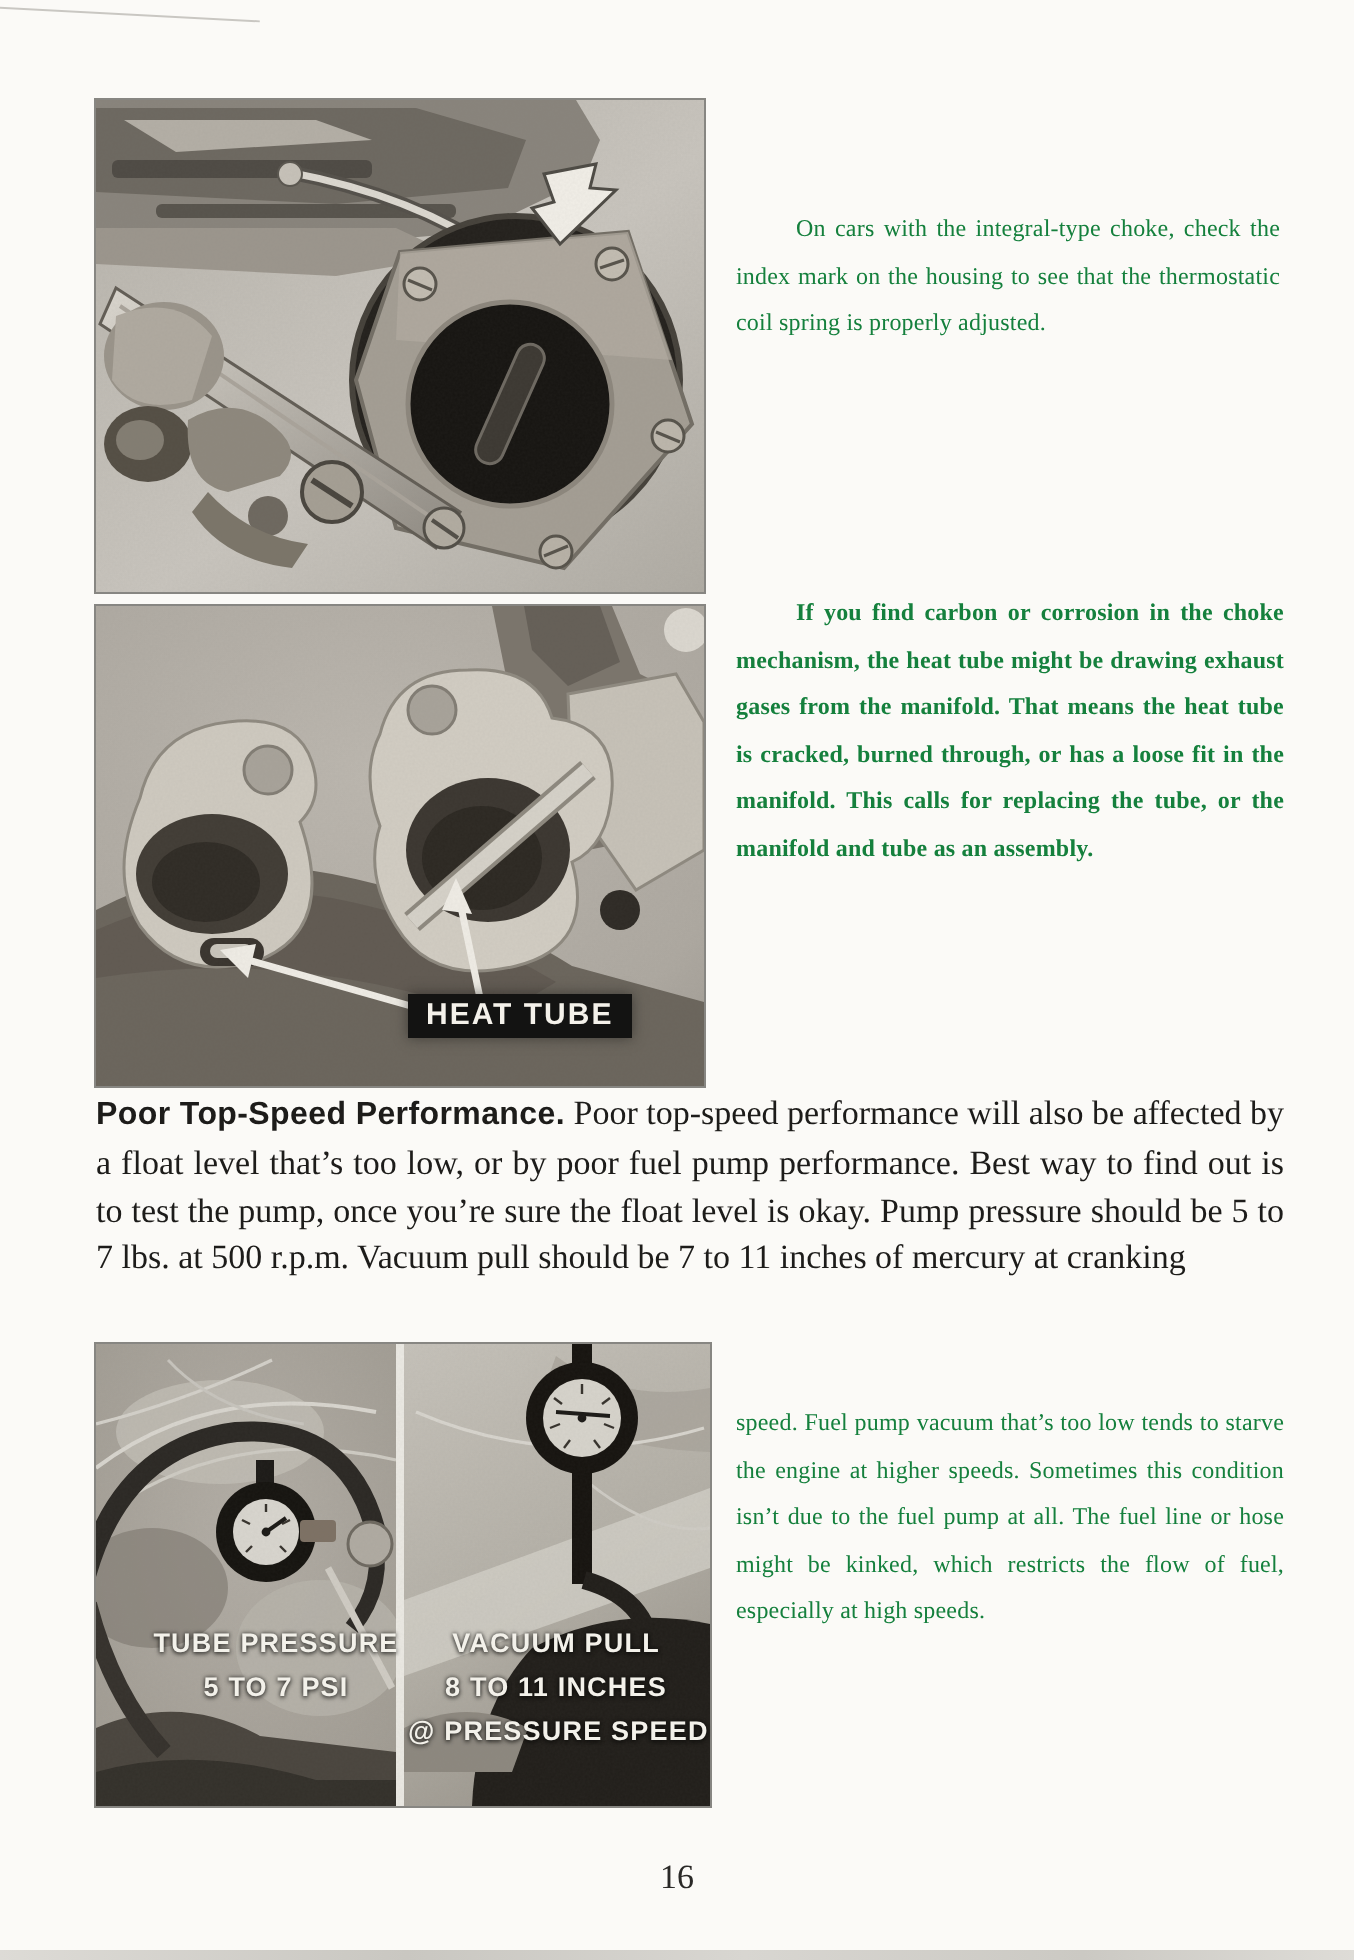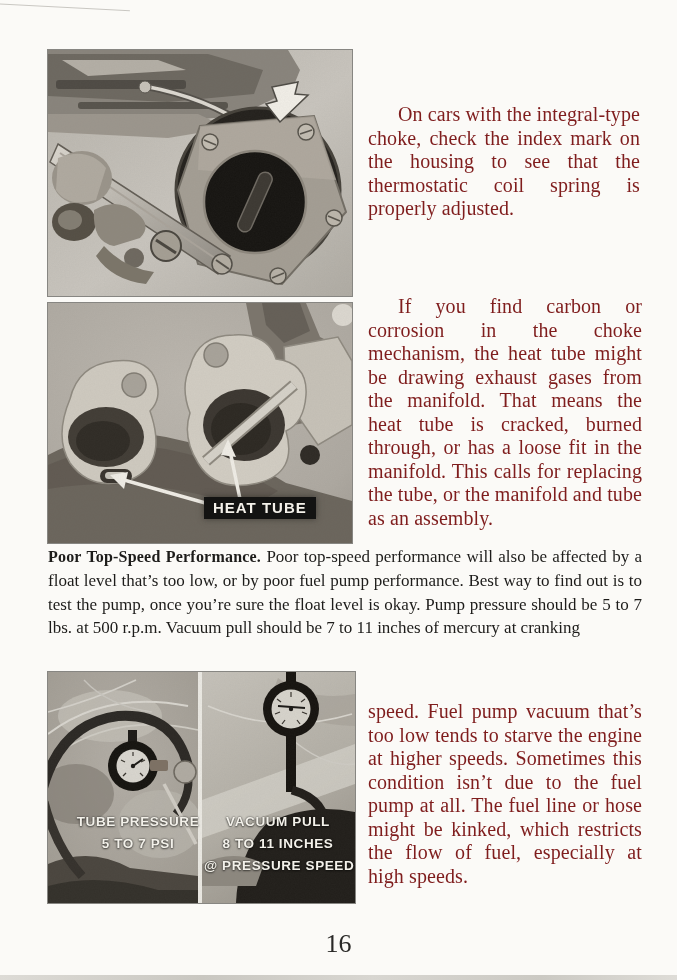--- a/index.html
+++ b/index.html
@@ -35,42 +35,42 @@
     outline: 1px solid rgba(40,38,35,.55);
   }
   .photo svg { display: block; width: 100%; height: 100%; }
 
   #photo-carb   { left: 48px; top: 50px;  width: 304px; height: 246px; }
   #photo-mani   { left: 48px; top: 303px; width: 304px; height: 240px; }
   #photo-gauges { left: 48px; top: 672px; width: 307px; height: 231px; }
 
   .body-text {
     position: absolute;
-    color: #7f1d1d;
-    font-size: 20px;
+    color: #15803d;
+    font-size: 12px;
     line-height: 23.5px;
     text-align: justify;
     letter-spacing: 0.1px;
   }
   .indent { text-indent: 30px; }
 
   #para-top    { left: 368px; top: 103px; width: 272px; }
-  #para-middle { left: 368px; top: 295px; width: 274px; }
+  #para-middle { left: 368px; top: 295px; width: 274px; font-weight: bold; }
   #para-bottom { left: 368px; top: 671px; width: 274px; margin-top: 29px; }
 
   #para-performance {
     position: absolute;
     left: 48px; top: 545px; width: 594px;
     color: #1d1c1a;
     font-size: 17px;
     line-height: 23.8px;
     text-align: justify;
   }
   .runin-heading {
-    font-family: Liberation Serif, serif;
+    font-family: Liberation Sans, sans-serif;
     font-weight: bold;
     font-size: 16px;
     letter-spacing: 0.2px;
   }
 
   
   .heat-tube-label {
     position: absolute;
     left: 156px; top: 194px;
     background: #131312;
@@ -96,21 +96,21 @@
     text-shadow: 0 0 2px rgba(10,10,8,.75), 0 1px 2px rgba(10,10,8,.5);
     white-space: nowrap;
   }
   #pump-label   { left: 10px;  top: 139px; width: 160px; }
   #vacuum-label { left: 156px; top: 139px; width: 148px; }
 
   #page-num {
     position: absolute;
     left: 0; top: 929px; width: 677px;
     text-align: center;
-    font-size: 26px;
+    font-size: 17px;
     color: #2a2927;
   }
 </style>
 </head>
 <body>
 
 <div id="page">
 
   <div class="photo" id="photo-carb">
     <svg viewBox="0 0 304 246">

